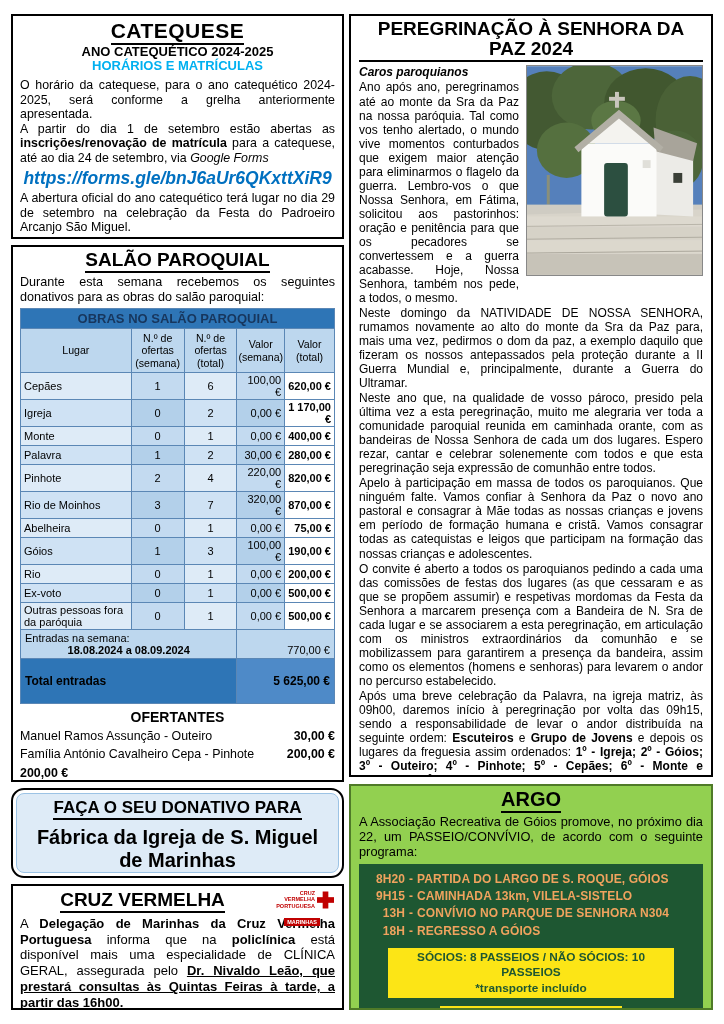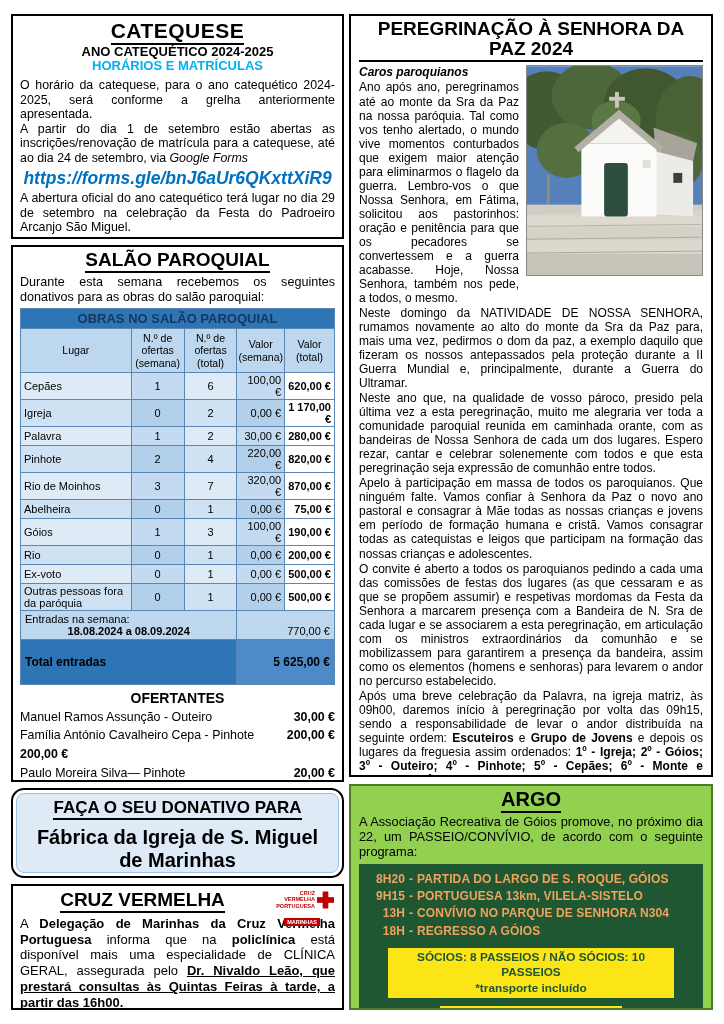--- a/index.html
+++ b/index.html
@@ -97,21 +97,21 @@
 
 <div class="page">
 
   <div class="col-left">
 
     <div class="sect catequese">
       <div class="h-big cat-title"><span>CATEQUESE</span></div>
       <div class="cat-sub">ANO CATEQUÉTICO  2024-2025</div>
       <div class="cat-sub2">HORÁRIOS E MATRÍCULAS</div>
       <p class="cat-p just">O horário da catequese, para o ano catequético 2024-2025, será conforme a grelha anteriormente apresentada.</p>
-      <p class="cat-p just"><span>A partir do dia 1 de setembro estão abertas as </span><span style="font-weight: normal;">inscrições/renovação de matrícula</span><span> para a catequese, até ao dia 24 de setembro, via </span><span style="font-style: italic;">Google Forms</span></p>
+      <p class="cat-p just"><span>A partir do dia 1 de setembro estão abertas as </span><span style="font-weight: bold;">inscrições/renovação de matrícula</span><span> para a catequese, até ao dia 24 de setembro, via </span><span style="font-style: italic;">Google Forms</span></p>
       <a class="forms-link" href="#">https://forms.gle/bnJ6aUr6QKxttXiR9</a>
       <p class="cat-p just">A abertura oficial do ano catequético terá lugar no dia 29 de setembro na celebração da Festa do Padroeiro Arcanjo São Miguel.</p>
 
     </div>
 
     <div class="sect salao">
       <div class="h-big sal-title"><span>SALÃO PAROQUIAL</span></div>
       <p class="sal-intro just">Durante esta semana recebemos os seguintes donativos para as obras do salão paroquial:</p>
 
       <table>
@@ -138,20 +138,27 @@
             </tr>
 
             <tr>
               <td>Igreja</td>
               <td>0</td>
               <td>2</td>
               <td>0,00 €</td>
               <td>1 170,00 €</td>
             </tr>
 
+            <tr>
+              <td>Monte</td>
+              <td>0</td>
+              <td>1</td>
+              <td>0,00 €</td>
+              <td>400,00 €</td>
+            </tr>
 
             <tr>
               <td>Palavra</td>
               <td>1</td>
               <td>2</td>
               <td>30,00 €</td>
               <td>280,00 €</td>
             </tr>
 
             <tr>
@@ -343,21 +350,21 @@
 
             <div class="prog-row">
               <span class="prog-time">8H20</span>
               <span class="prog-sep">-</span>
               <span class="prog-text">PARTIDA DO LARGO DE S. ROQUE, GÓIOS</span>
             </div>
 
             <div class="prog-row">
               <span class="prog-time">9H15</span>
               <span class="prog-sep">-</span>
-              <span class="prog-text">PORTUGUESA 13km, VILELA-SISTELO</span>
+              <span class="prog-text">CAMINHADA 13km, VILELA-SISTELO</span>
             </div>
 
             <div class="prog-row">
               <span class="prog-time">13H</span>
               <span class="prog-sep">-</span>
               <span class="prog-text">CONVÍVIO NO PARQUE DE SENHORA N304</span>
             </div>
 
             <div class="prog-row">
               <span class="prog-time">18H</span>

